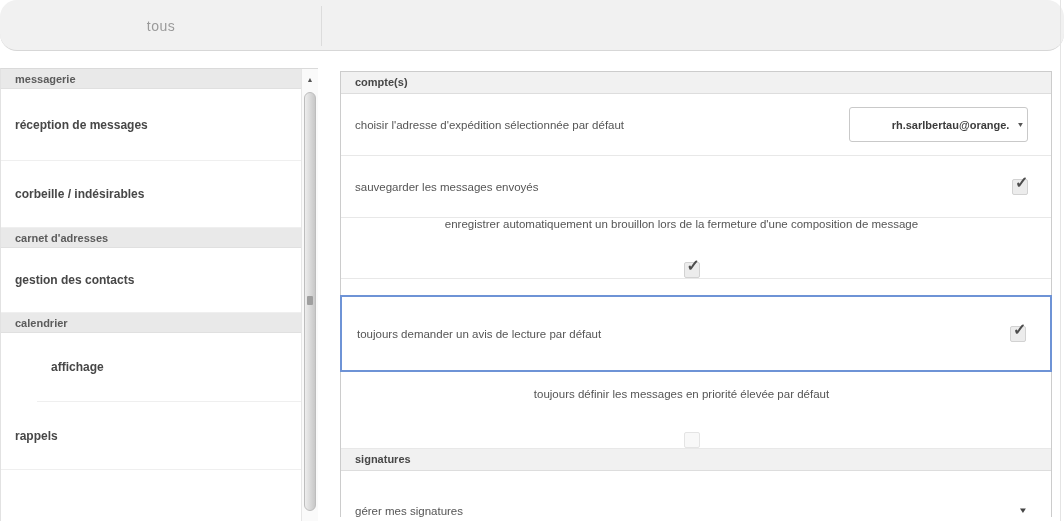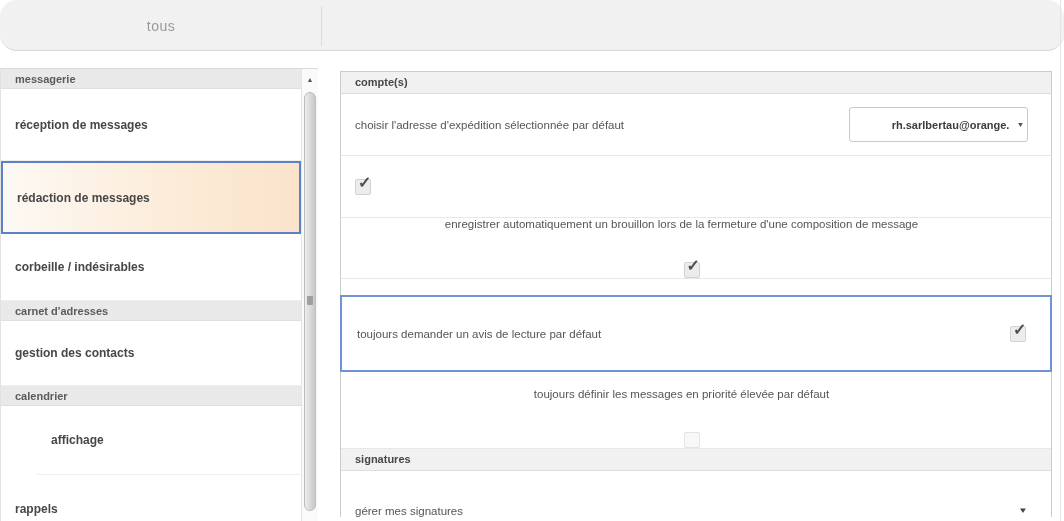--- a/index.html
+++ b/index.html
@@ -93,23 +93,20 @@
     <div class="topbar-divider"></div>
   </div>
   <div class="frame-line"></div>
 
   <div class="sidebar">
     <div class="sidebar-list">
       <div class="side-header">messagerie</div>
       <div class="side-item h72">
         <span>réception de messages</span>
       </div>
-      <div class="side-item h73 selected">
-        <span>rédaction de messages</span>
-      </div>
       <div class="side-item h67">
         <span>corbeille / indésirables</span>
       </div>
       <div class="side-header">carnet d'adresses</div>
       <div class="side-item h65">
         <span>gestion des contacts</span>
       </div>
       <div class="side-header">calendrier</div>
       <div class="side-item h69">
         <span>affichage</span>
@@ -132,20 +129,21 @@
 
     <div class="setting-row h62">
       <span class="row-label">choisir l'adresse d'expédition sélectionnée par défaut</span>
       <div class="dropdown-btn">
         <span>rh.sarlbertau@orange.</span>
         <span class="arrow">▼</span>
       </div>
     </div>
 
     <div class="setting-row h62">
+      <span class="row-label">sauvegarder les messages envoyés</span>
       <span class="checkbox checked">
           <span class="mark">✓</span>
         </span>
     </div>
 
     <div class="setting-row h61">
       <span class="row-label">enregistrer automatiquement un brouillon lors de la fermeture d'une composition de message</span>
       <span class="checkbox checked">
           <span class="mark">✓</span>
         </span>

